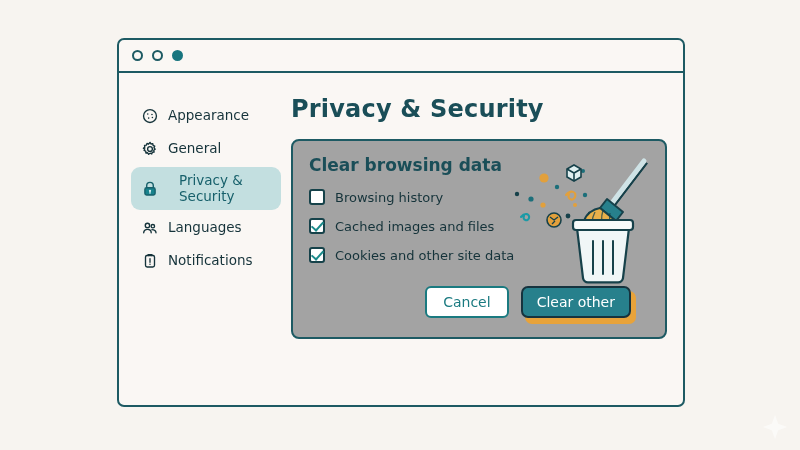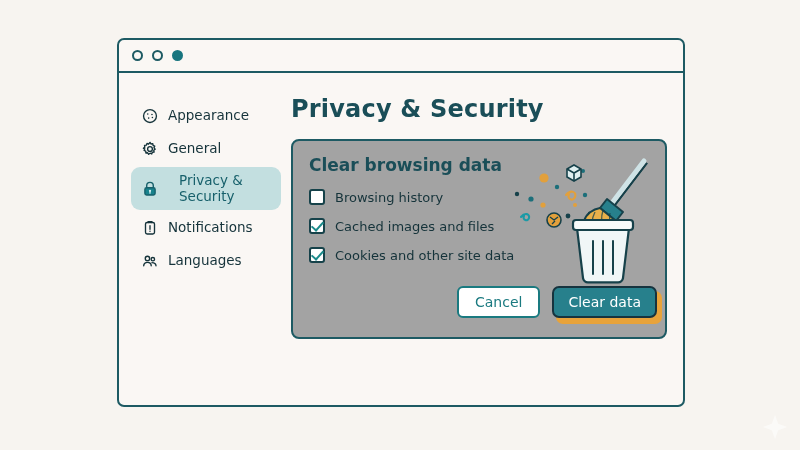--- a/index.html
+++ b/index.html
@@ -166,21 +166,21 @@
     top: 8px;
     width: 150px;
     height: 140px;
     z-index: 1;
     pointer-events: none;
   }
 
   
   #card-actions {
     position: absolute;
-    right: 8px;
+    right: 34px;
     bottom: 19px;
     display: flex;
     align-items: center;
     gap: 12px;
     z-index: 3;
   }
   #cancel-button {
     border: 2px solid #1a7a80;
     border-radius: 6px;
     background: #ffffff;
@@ -274,39 +274,39 @@
             <path d="M12 15.4v2.1" stroke="#d8eef0" stroke-width="1.7"></path>
           </svg>
         </span>
         <span class="nav-label">Privacy &amp;
 Security</span>
       </div>
 
       <div class="nav-item">
         <span class="nav-icon">
           <svg viewBox="0 0 24 24" width="18" height="18" fill="none" stroke="#15333a" stroke-width="1.8" stroke-linecap="round">
+            <circle cx="8.6" cy="8.6" r="2.9"></circle>
+            <circle cx="15.8" cy="9.6" r="2.3"></circle>
+            <path d="M3.6 18.4c0-2.8 2.2-4.6 5-4.6s5 1.8 5 4.6"></path>
+            <path d="M14.6 14.2c3 0 5.2 1.6 5.4 4.2"></path>
+          </svg>
+        </span>
+        <span class="nav-label">Languages</span>
+      </div>
+
+      <div class="nav-item">
+        <span class="nav-icon">
+          <svg viewBox="0 0 24 24" width="18" height="18" fill="none" stroke="#15333a" stroke-width="1.8" stroke-linecap="round">
             <rect x="6" y="4.6" width="12" height="15.4" rx="2.2"></rect>
             <path d="M9.6 4.6V3.4h4.8v1.2"></path>
             <path d="M12 9v4.6"></path>
             <circle cx="12" cy="16.4" r="0.95" fill="#15333a" stroke="none"></circle>
           </svg>
         </span>
         <span class="nav-label">Notifications</span>
-      </div>
-
-      <div class="nav-item">
-        <span class="nav-icon">
-          <svg viewBox="0 0 24 24" width="18" height="18" fill="none" stroke="#15333a" stroke-width="1.8" stroke-linecap="round">
-            <circle cx="8.6" cy="8.6" r="2.9"></circle>
-            <circle cx="15.8" cy="9.6" r="2.3"></circle>
-            <path d="M3.6 18.4c0-2.8 2.2-4.6 5-4.6s5 1.8 5 4.6"></path>
-            <path d="M14.6 14.2c3 0 5.2 1.6 5.4 4.2"></path>
-          </svg>
-        </span>
-        <span class="nav-label">Languages</span>
       </div>
 
     </nav>
 
     <main id="main">
 
       <h1 id="page-title">Privacy &amp; Security</h1>
 
       <section id="card">
 
@@ -363,21 +363,21 @@
         </div>
 
         <div class="check-row">
           <span class="checkbox checked"></span>
           <span class="check-label">Cookies and other site data</span>
         </div>
 
         <div id="card-actions">
           <button id="cancel-button">Cancel</button>
           <span id="clear-data-wrap">
-            <button id="clear-data-button">Clear data</button>
+            <button id="clear-data-button">Clear other</button>
           </span>
         </div>
 
       </section>
     </main>
   </div>
 </div>
 
 <span id="watermark">
   <svg viewBox="0 0 26 26" width="26" height="26">

